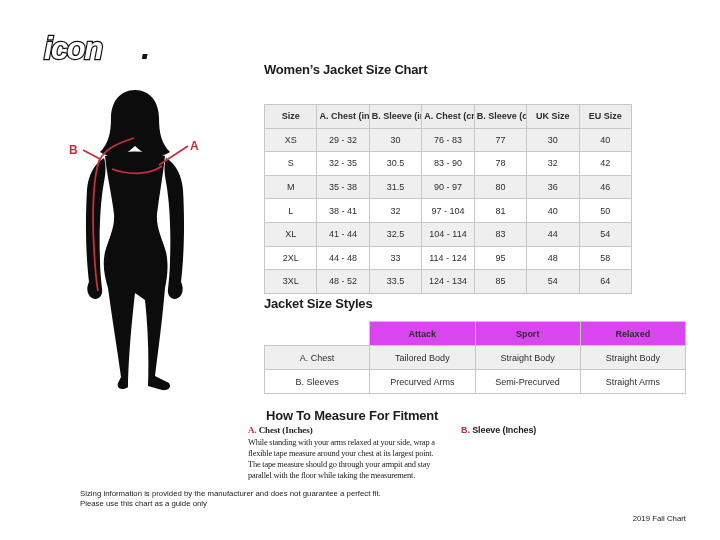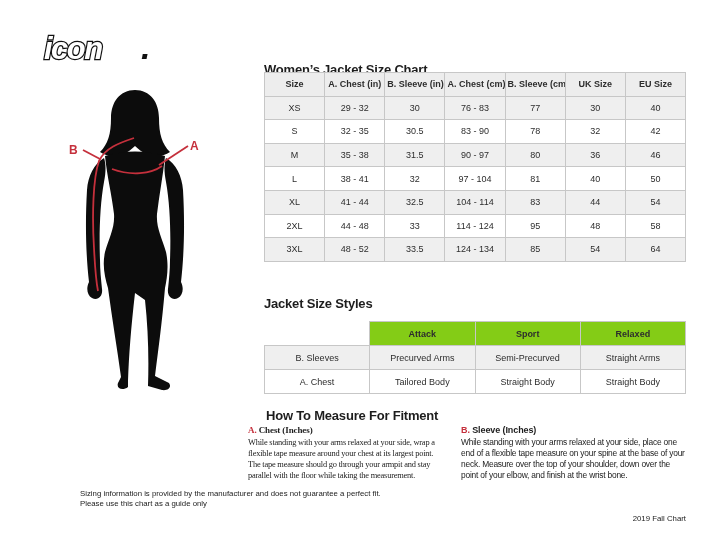--- a/index.html
+++ b/index.html
@@ -40,28 +40,28 @@
     color: #2d2d2d;
   }
   th, td {
     border: 1px solid #c7c7c7;
     text-align: center;
     vertical-align: middle;
     padding: 0 2px;
     overflow: hidden;
     white-space: nowrap;
   }
-  #size-table { left: 264px; top: 72px; width: 422px; }
+  #size-table { left: 264px; top: 104px; width: 368px; }
   #size-table tr { height: 23.6px; }
   #size-table thead th { background: #ededed; font-weight: bold; }
   #size-table tbody tr:nth-child(odd) td { background: #efefef; }
 
   #style-table { left: 264px; top: 321px; width: 422px; }
   #style-table tr { height: 24px; }
-  #style-table th { background: #84cc16; font-weight: bold; }
+  #style-table th { background: #d946ef; font-weight: bold; }
   #style-table th.blank { background: transparent; border: none; }
   #style-table tbody tr:nth-child(odd) td { background: #efefef; }
 
   
   .measure-col { top: 425px; }
   #measure-col-a { left: 248px; width: 192px; font-family: Liberation Serif, serif; }
   #measure-col-b { left: 461px; width: 226px; }
   .measure-head {
     font-size: 9px;
     font-weight: bold;
@@ -204,50 +204,49 @@
   <thead>
       <tr>
         <th class="blank"></th>
         <th>Attack</th>
         <th>Sport</th>
         <th>Relaxed</th>
       </tr>
     </thead>
   <tbody>
       <tr>
+        <td>A. Chest</td>
+        <td>Tailored Body</td>
+        <td>Straight Body</td>
+        <td>Straight Body</td>
+      </tr>
+      <tr>
         <td>B. Sleeves</td>
         <td>Precurved Arms</td>
         <td>Semi-Precurved</td>
         <td>Straight Arms</td>
-      </tr>
-      <tr>
-        <td>A. Chest</td>
-        <td>Tailored Body</td>
-        <td>Straight Body</td>
-        <td>Straight Body</td>
       </tr>
     </tbody>
 </table>
 
 <div id="measure-title" class="abs section-title">How To Measure For Fitment</div>
 
 <div id="measure-col-a" class="abs measure-col">
   <p class="measure-head">
     <span class="measure-letter">A.</span>
     <span>Chest (Inches)</span>
   </p>
   <p class="measure-body">While standing with your arms relaxed at your side, wrap a flexible tape measure around your chest at its largest point. The tape measure should go through your armpit and stay parallel with the floor while taking the measurement.</p>
 </div>
 
 <div id="measure-col-b" class="abs measure-col">
   <p class="measure-head">
     <span class="measure-letter">B.</span>
     <span>Sleeve (Inches)</span>
   </p>
-  <p class="measure-body">While standing with your arms relaxed at your side, place one end of a flexible tape measure on your spine at the base of your neck. Measure over the top of your shoulder, down over the point of your elbow, and finish at the wrist bone.</p>
 </div>
 
 <div id="disclaimer" class="abs">
   <div>Sizing information is provided by the manufacturer and does not guarantee a perfect fit.</div>
   <div>Please use this chart as a guide only</div>
 </div>
 
 <div id="chart-version" class="abs">2019 Fall Chart</div>
 
 </body></html>

